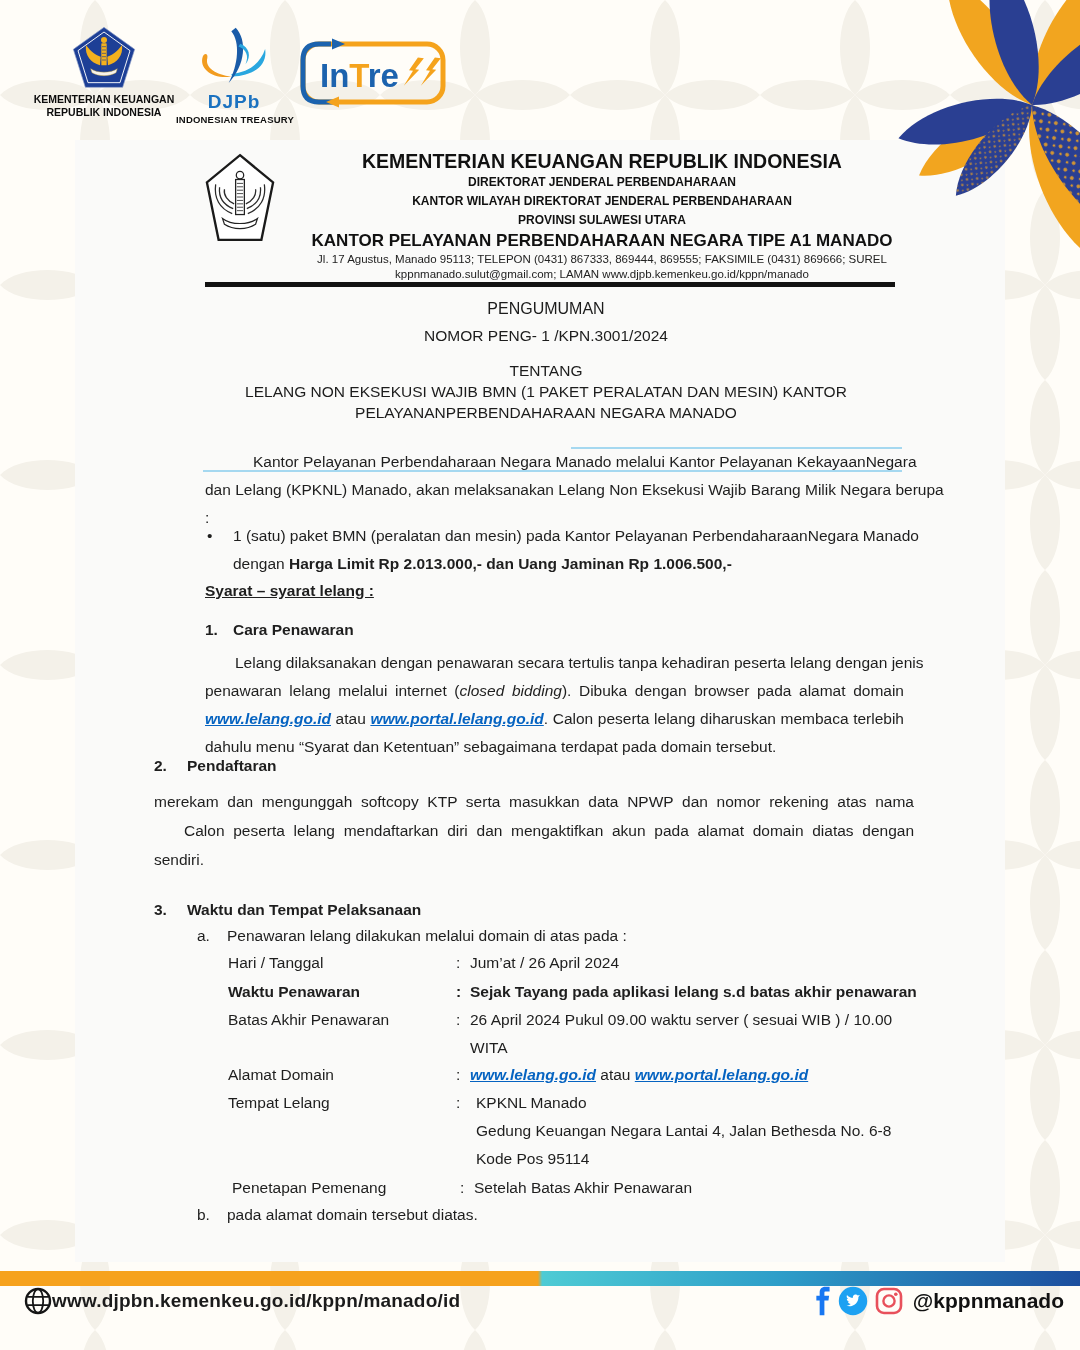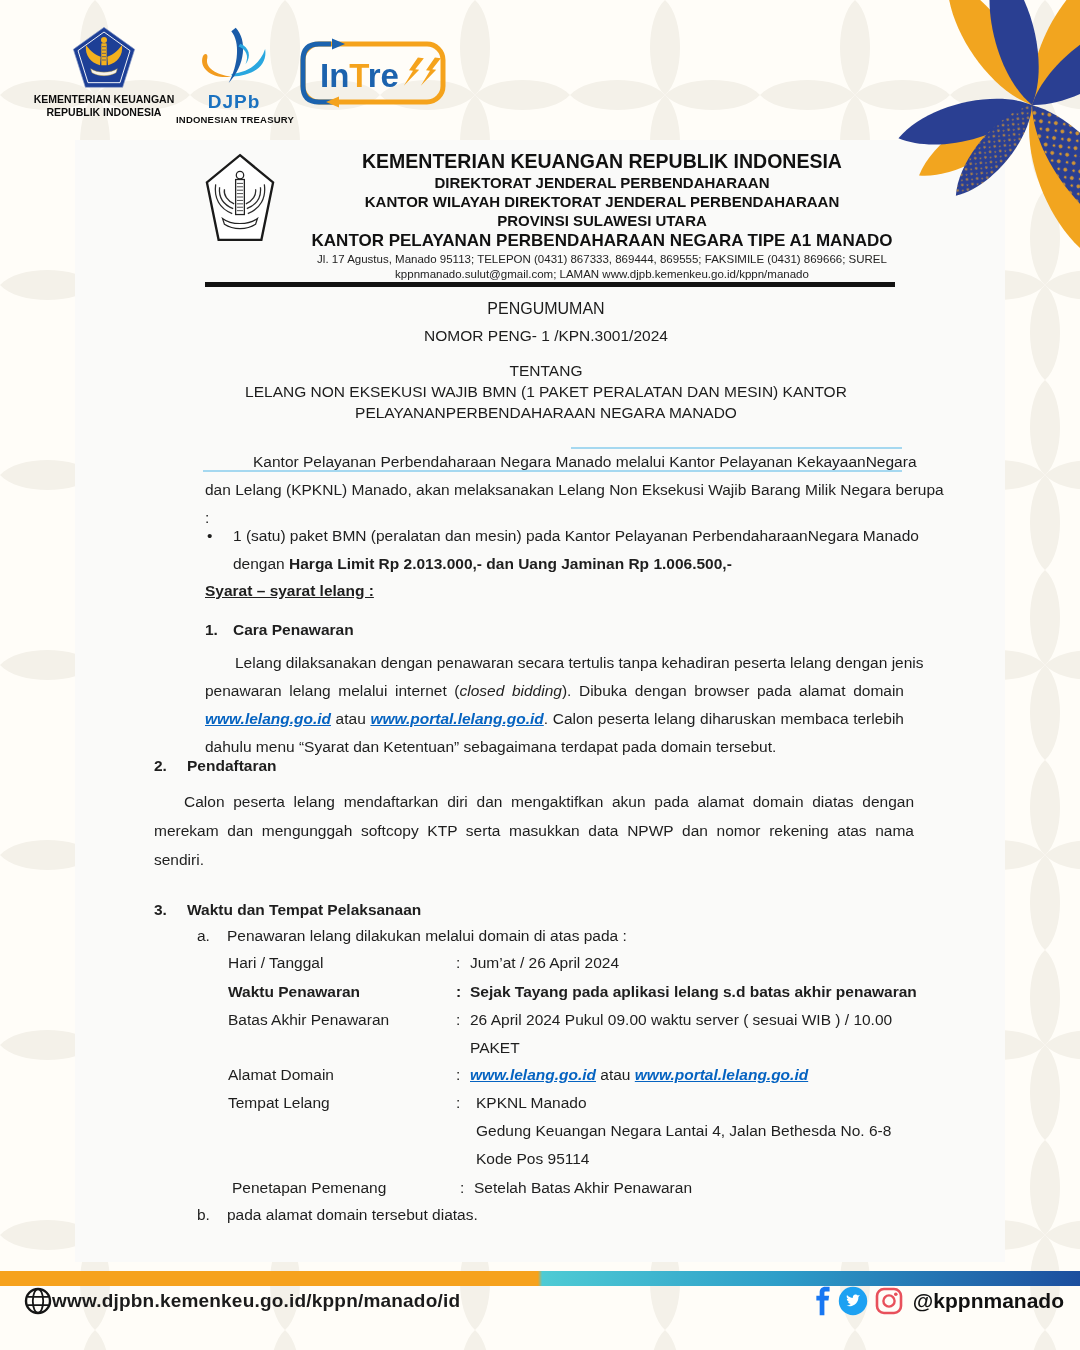--- a/index.html
+++ b/index.html
@@ -20,21 +20,21 @@
   #kemenkeu-logo{left:28px;top:26px;width:152px;text-align:center;}
   #kemenkeu-logo .logo-caption{font-size:10.5px;line-height:13px;margin-top:3px;}
   #djpb-logo{left:176px;top:26px;width:116px;text-align:center;}
   #djpb-wordmark{font-size:19px;font-weight:bold;color:#1b72c0;line-height:24px;letter-spacing:1px;}
   #djpb-tagline{font-size:9.5px;font-weight:bold;color:#101010;line-height:12px;letter-spacing:.2px;white-space:nowrap;}
   #intress-logo{left:298px;top:36px;}
 
   
   #letterhead-text{left:288px;top:149px;width:628px;text-align:center;font-weight:bold;color:#111;}
   .lh1{font-size:19.5px;line-height:24px;}
-  .lh2{font-size:15px;line-height:19px;}
+  .lh2{font-size:12px;line-height:19px;}
   .lh5{font-size:17px;line-height:22px;}
   .lh-addr{font-size:11.5px;line-height:15px;font-weight:normal;color:#222;}
   #letterhead-rule{left:205px;top:282px;width:690px;height:5px;background:#121212;}
 
   
   #title-block{left:190px;top:299px;width:712px;text-align:center;font-size:16px;color:#1c1c1c;}
   .t-heading{line-height:20px;margin-bottom:7px;}
   .t-number{line-height:20px;margin-bottom:15px;font-size:15.5px;}
   .t-about{line-height:20px;font-size:15.5px;}
   .t-subject{line-height:21px;font-size:15.5px;}
@@ -245,22 +245,22 @@
     <div class="jline nw"><span>penawaran lelang melalui internet (</span><i>closed bidding</i><span>). Dibuka dengan browser pada alamat domain</span></div>
     <div class="jline nw"><span class="doc-link">www.lelang.go.id</span><span> atau </span><span class="doc-link">www.portal.lelang.go.id</span><span>. Calon peserta lelang diharuskan membaca terlebih</span></div>
     <div>dahulu menu “Syarat dan Ketentuan” sebagaimana terdapat pada domain tersebut.</div>
   </div>
 
   <div id="s2-head" class="abs layer body-text sec-head">
     <span class="num">2.</span>
     <span>Pendaftaran</span>
   </div>
   <div id="s2-para" class="abs layer body-text">
+    <div class="jline nw">merekam dan mengunggah softcopy KTP serta masukkan data NPWP dan nomor rekening atas nama</div>
     <div class="jline l1 nw">Calon peserta lelang mendaftarkan diri dan mengaktifkan akun pada alamat domain diatas dengan</div>
-    <div class="jline nw">merekam dan mengunggah softcopy KTP serta masukkan data NPWP dan nomor rekening atas nama</div>
     <div>sendiri.</div>
   </div>
 
   <div id="s3-head" class="abs layer body-text sec-head">
     <span class="num">3.</span>
     <span>Waktu dan Tempat Pelaksanaan</span>
   </div>
   <div id="s3-suba" class="abs layer body-text">
     <span class="num">a.</span>
     <span>Penawaran lelang dilakukan melalui domain di atas pada :</span>
@@ -274,21 +274,21 @@
   <div id="row-waktu" class="drow layer body-text">
     <span class="dlabel">Waktu Penawaran</span>
     <span class="dsep">:</span>
     <span class="dval nw">Sejak Tayang pada aplikasi lelang s.d batas akhir penawaran</span>
   </div>
   <div id="row-batas" class="drow layer body-text">
     <span class="dlabel">Batas Akhir Penawaran</span>
     <span class="dsep">:</span>
     <span class="dval">
       <span class="nw" style="display:block">26 April 2024 Pukul 09.00 waktu server ( sesuai WIB ) / 10.00</span>
-      <span class="nw" style="display:block">PAKET</span>
+      <span class="nw" style="display:block">WITA</span>
     </span>
   </div>
   <div id="row-domain" class="drow layer body-text">
     <span class="dlabel">Alamat Domain</span>
     <span class="dsep">:</span>
     <span class="dval nw"><span class="doc-link">www.lelang.go.id</span><span> atau </span><span class="doc-link">www.portal.lelang.go.id</span></span>
   </div>
   <div id="row-tempat" class="drow layer body-text">
     <span class="dlabel">Tempat Lelang</span>
     <span class="dsep">:</span>

